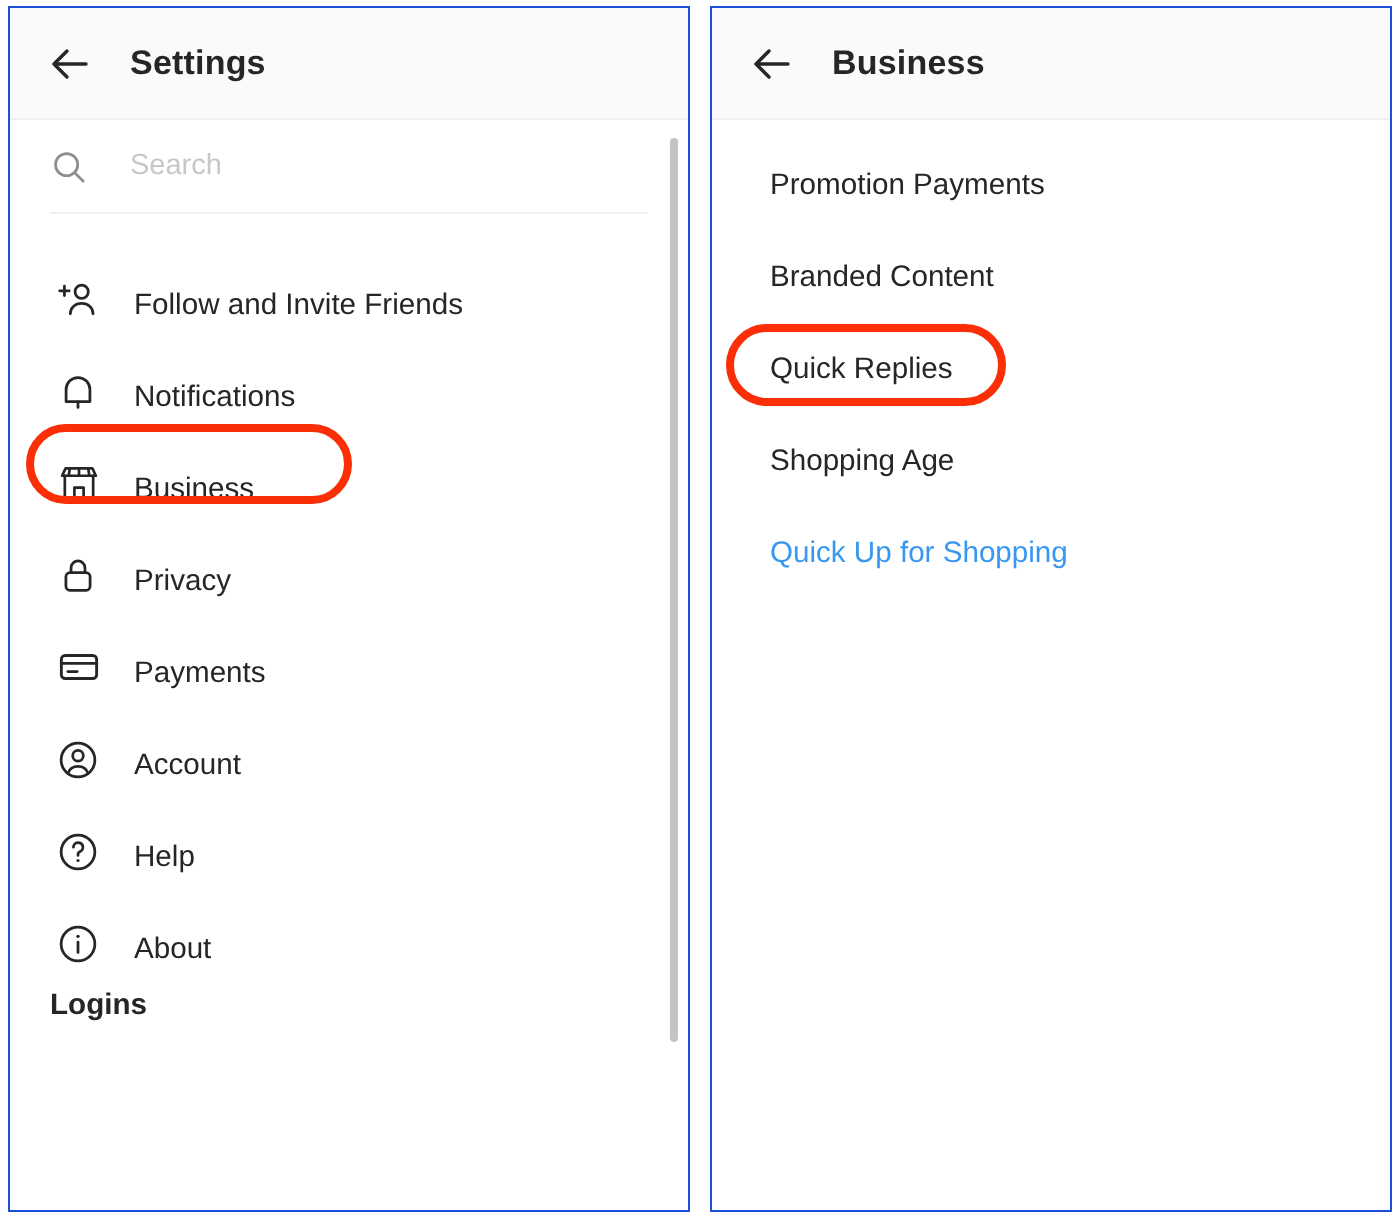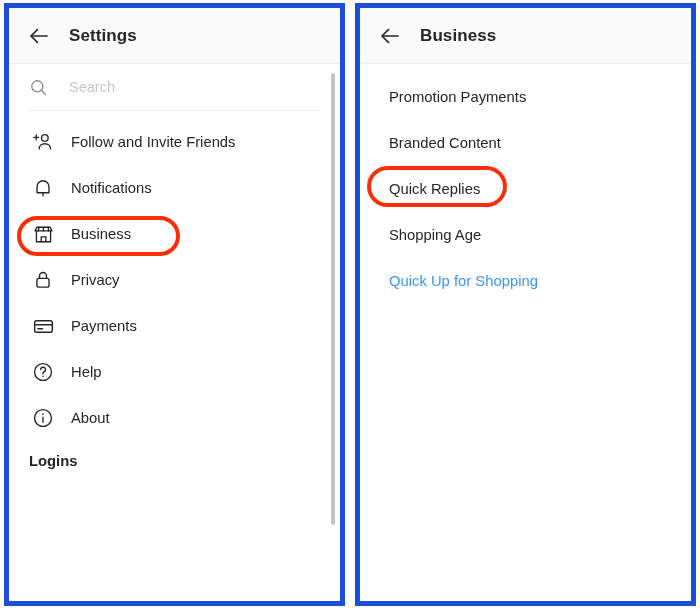--- a/index.html
+++ b/index.html
@@ -14,21 +14,21 @@
     width: 700px; height: 609px;
     background: #ffffff;
   }
 
   
   .panel {
     position: absolute;
     top: 3px;
     height: 603px;
     background: #ffffff;
-    border: 5px solid #1d4ed8;
+    border: 1px solid #1d4ed8;
     overflow: hidden;
   }
   .panel-left  { left: 4px;   width: 341px; }
   .panel-right { left: 355px; width: 341px; }
 
   
   .app-header {
     position: relative;
     height: 56px;
     background: #fafafa;
@@ -73,21 +73,21 @@
     height: 1px;
     background: #efefef;
     margin: 0 20px;
   }
 
   
   .list { padding-top: 8px; position: relative; }
   .list-item {
     position: relative;
     display: flex;
-    align-items: center;
+    align-items: flex-end;
     height: 46px;
     padding-left: 20px;
     cursor: pointer;
   }
   .item-icon {
     width: 28px;
     display: flex;
     align-items: center;
     justify-content: center;
     flex: 0 0 28px;
@@ -234,20 +234,30 @@
         <span class="item-icon">
           <svg width="23" height="23" viewBox="0 0 24 24" fill="none" stroke="#262626" stroke-width="1.5" stroke-linecap="round" stroke-linejoin="round">
             <rect x="2.8" y="6" width="18.4" height="12" rx="2"></rect>
             <line x1="2.8" y1="10.1" x2="21.2" y2="10.1"></line>
             <line x1="6.2" y1="14.4" x2="11" y2="14.4"></line>
           </svg>
         </span>
         <span class="item-label">Payments</span>
       </div>
 
+      <div class="list-item">
+        <span class="item-icon">
+          <svg width="22" height="22" viewBox="0 0 24 24" fill="none" stroke="#262626" stroke-width="1.5" stroke-linecap="round" stroke-linejoin="round">
+            <circle cx="12" cy="12" r="9.2"></circle>
+            <circle cx="12" cy="9.7" r="2.9"></circle>
+            <path d="M6.6 19.2c.8-2.5 2.9-3.7 5.4-3.7s4.6 1.2 5.4 3.7"></path>
+          </svg>
+        </span>
+        <span class="item-label">Account</span>
+      </div>
 
       <div class="list-item">
         <span class="item-icon">
           <svg width="22" height="22" viewBox="0 0 24 24" fill="none" stroke="#262626" stroke-width="1.5" stroke-linecap="round" stroke-linejoin="round">
             <circle cx="12" cy="12" r="9.2"></circle>
             <path d="M9.5 9.4a2.6 2.6 0 1 1 3.4 2.5c-.7.3-.9.8-.9 1.5v.5"></path>
             <circle cx="12" cy="16.6" r=".85" fill="#262626" stroke="none"></circle>
           </svg>
         </span>
         <span class="item-label">Help</span>

